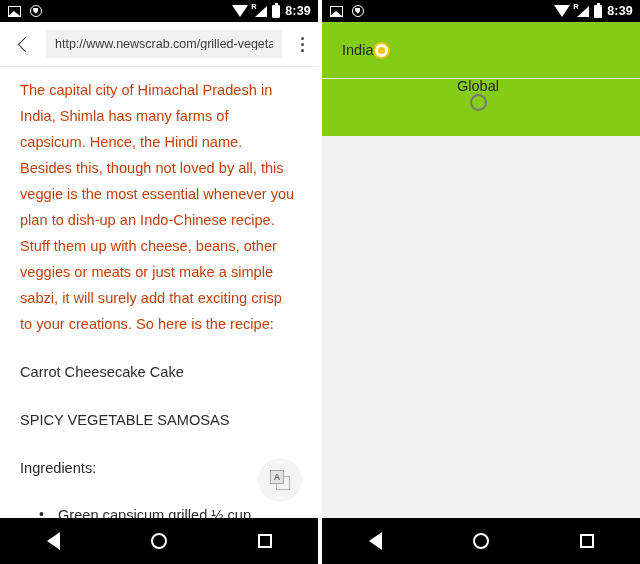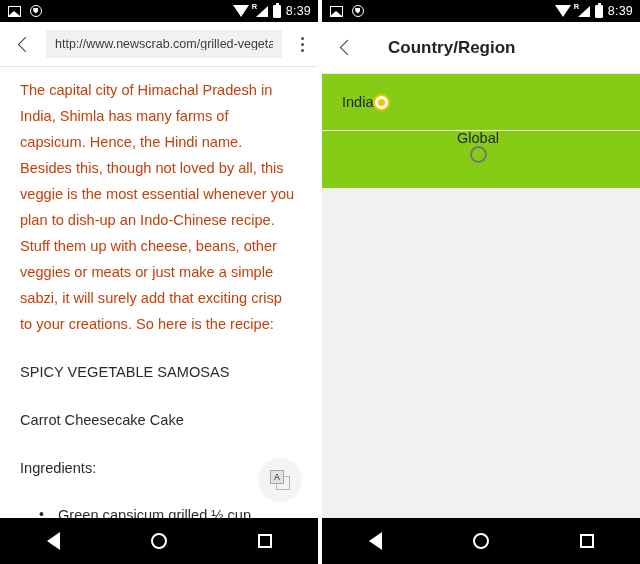--- a/index.html
+++ b/index.html
@@ -35,21 +35,21 @@
     align-items: center;
     padding: 0 7px 0 8px;
     flex: none;
   }
   .sb-left { display: flex; align-items: center; gap: 9px; }
   .sb-spacer { flex: 1 1 auto; }
   .sb-right { display: flex; align-items: center; gap: 5px; }
   .sb-time {
     color: #ffffff;
     font-size: 12.5px;
-    font-weight: normal;
+    font-weight: bold;
     letter-spacing: .2px;
     line-height: 1;
   }
   .ic-photo {
     width: 13px; height: 11px;
     border: 1.5px solid #ffffff;
     background: #000;
     position: relative;
     overflow: hidden;
   }
@@ -363,22 +363,22 @@
       </div>
       <div class="overflow-btn">
         <i></i>
         <i></i>
         <i></i>
       </div>
     </div>
 
     <div class="article">
       <div class="para">The capital city of Himachal Pradesh in India, Shimla has many farms of capsicum. Hence, the Hindi name. Besides this, though not loved by all, this veggie is the most essential whenever you plan to dish-up an Indo-Chinese recipe. Stuff them up with cheese, beans, other veggies or meats or just make a simple sabzi, it will surely add that exciting crisp to your creations. So here is the recipe:</div>
+      <div class="heading-line">Carrot Cheesecake Cake</div>
       <div class="heading-line">SPICY VEGETABLE SAMOSAS</div>
-      <div class="heading-line">Carrot Cheesecake Cake</div>
       <div class="heading-line">Ingredients:</div>
       <ul class="ing-list">
         <li>Green capsicum grilled ½ cup</li>
 
       </ul>
 
       <div class="fab">
         <span class="fab-icon">
           <span class="sq-back"></span>
           <span class="sq-front">A</span>
@@ -413,26 +413,20 @@
         <span class="ic-wifi"></span>
         <span class="ic-signal">
           <span class="rbadge">R</span>
           <span class="tri"></span>
         </span>
         <span class="ic-battery"></span>
         <span class="sb-time">8:39</span>
       </div>
     </div>
 
-    <div class="settings-bar">
-      <div class="back-chevron">
-        <span class="chev"></span>
-      </div>
-      <span class="settings-title">Country/Region</span>
-    </div>
 
     <div class="opt-list">
       <div class="opt-row">
         <span class="opt-label">India</span>
         <span class="radio on"></span>
       </div>
       <div class="opt-row">
         <span class="opt-label">Global</span>
         <span class="radio"></span>
       </div>

